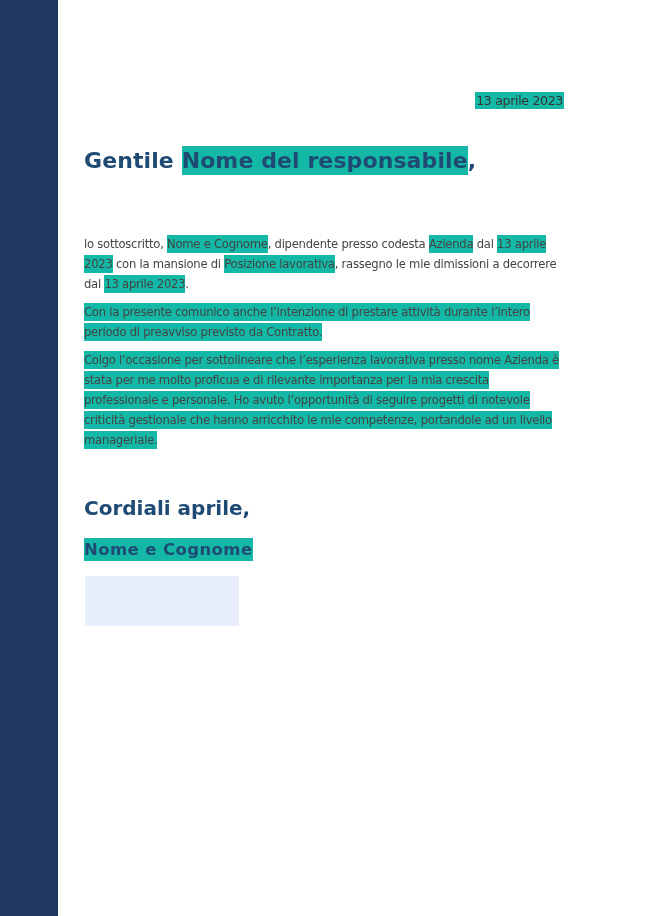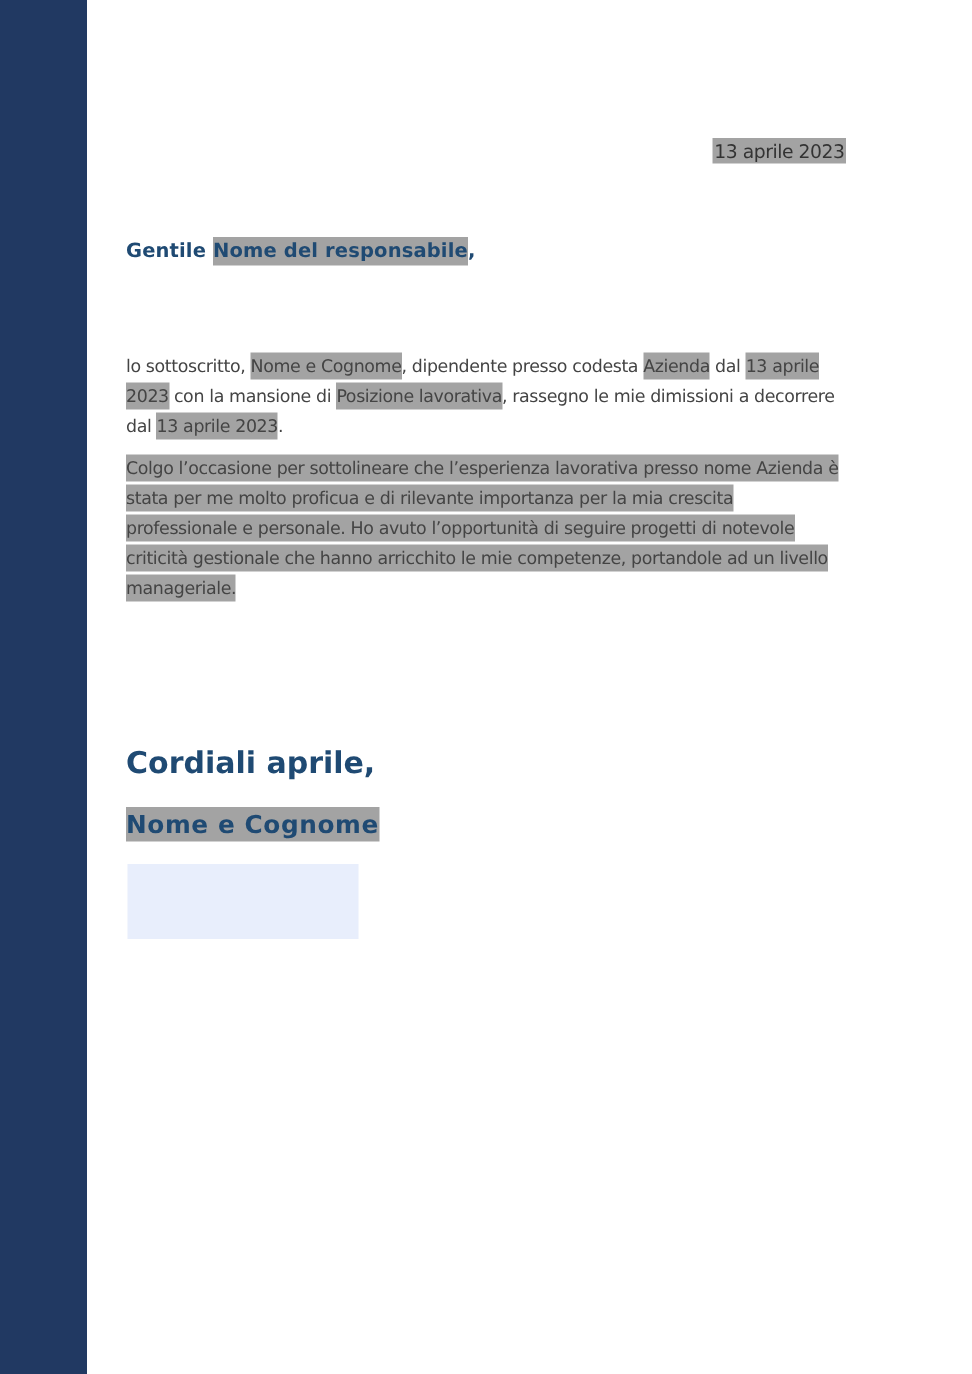--- a/index.html
+++ b/index.html
@@ -5,29 +5,29 @@
     html, body { margin:0; padding:0; }
     body {
       width:648px; height:916px; position:relative; overflow:hidden;
       background:#ffffff;
       font-family:"DejaVu Sans", "Liberation Sans", sans-serif;
     }
     .sidebar {
       position:absolute; left:0; top:0; width:58px; height:916px;
       background:#213962;
     }
-    .hl { background:#a3a3a3; }
+    .hl { background:#14b8a6; }
     .date {
       position:absolute; top:92px; right:84px;
       font-size:12.5px; color:#333; letter-spacing:-0.3px;
       padding:1px 1px;
     }
     .greeting {
-      position:absolute; left:84px; top:160px;
-      font-size:13px; font-weight:bold; color:#1f4a73;
+      position:absolute; left:84px; top:148px;
+      font-size:22px; font-weight:bold; color:#1f4a73;
       letter-spacing:0.1px;
     }
     .greeting .hl { padding:2px 0; }
     .body-text {
       position:absolute; left:84px; top:234px; width:480px;
       font-size:11.6px; color:#444; line-height:20px; letter-spacing:-0.25px;
     }
     .body-text p { margin:0 0 8px 0; }
     .body-text .hl { padding:2px 0; }
     .closing {
@@ -48,20 +48,21 @@
 <body>
 
 <div class="sidebar"></div>
 
 <div class="date hl">13 aprile 2023</div>
 
 <div class="greeting"><span>Gentile </span><span class="hl">Nome del responsabile</span><span>,</span></div>
 
 <div class="body-text">
   <p><span>lo sottoscritto, </span><span class="hl">Nome e Cognome</span><span>, dipendente presso codesta </span><span class="hl">Azienda</span><span> dal </span><span class="hl">13 aprile 2023</span><span> con la mansione di </span><span class="hl">Posizione lavorativa</span><span>, rassegno le mie dimissioni a decorrere dal </span><span class="hl">13 aprile 2023</span><span>.</span></p>
+  <p><span class="hl">Con la presente comunico anche l’intenzione di prestare attività durante l’intero periodo di preavviso previsto da Contratto.</span></p>
   <p><span class="hl">Colgo l’occasione per sottolineare che l’esperienza lavorativa presso nome Azienda è stata per me molto proficua e di rilevante importanza per la mia crescita professionale e personale. Ho avuto l’opportunità di seguire progetti di notevole criticità gestionale che hanno arricchito le mie competenze, portandole ad un livello manageriale.</span></p>
 </div>
 
 <div class="closing">Cordiali aprile,</div>
 
 <div class="signer hl">Nome e Cognome</div>
 
 <div class="signature-box"></div>
 
 </body></html>

